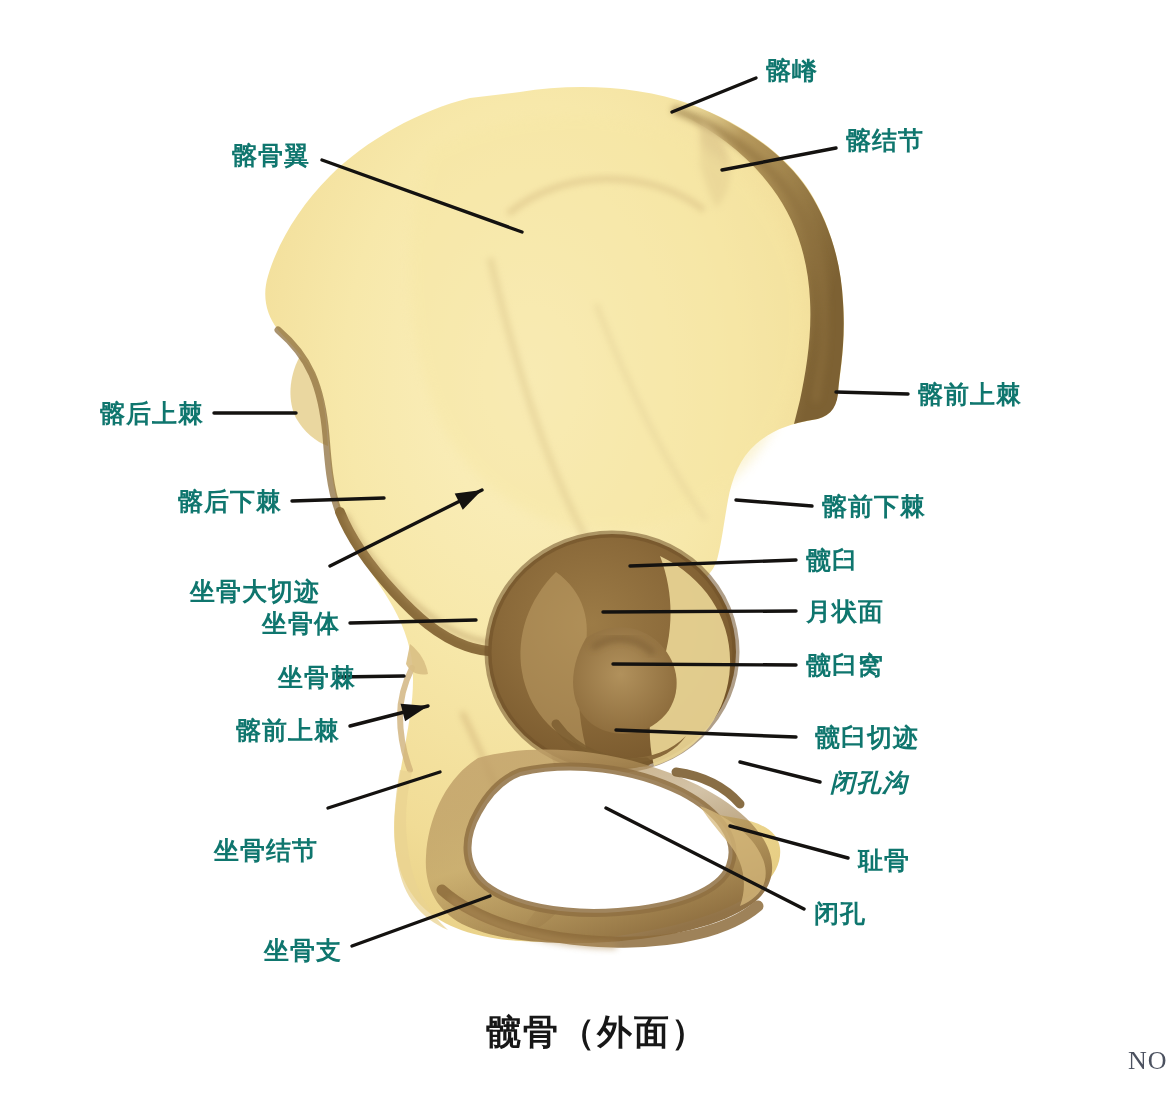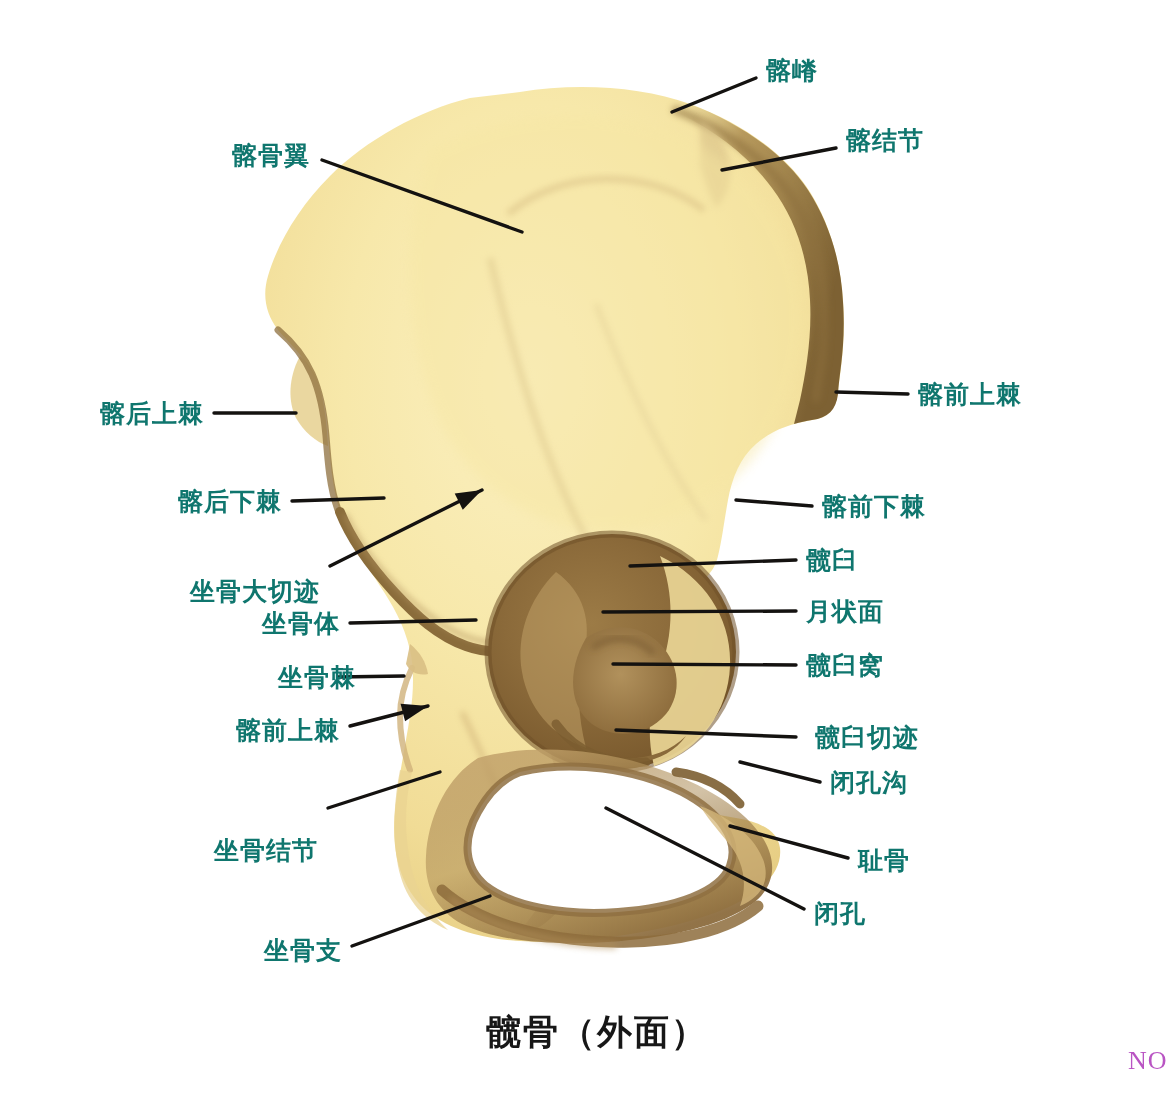--- a/index.html
+++ b/index.html
@@ -50,21 +50,21 @@
     color: #171717;
     white-space: nowrap;
     margin-left: 12px;
   }
   #watermark {
     position: absolute;
     left: 1128px;
     top: 1046px;
     font-family: "Liberation Serif", serif;
     font-size: 26px;
-    color: #a21caf;
+    color: #0f172a;
     letter-spacing: 1px;
     opacity: .75;
     white-space: nowrap;
     user-select: none;
   }
 </style>
 </head>
 <body>
 
 <div id="figure">
@@ -303,21 +303,21 @@
       <div class="label l" style="left: 282px; top: 501px;">髂后下棘</div>
       <div class="label r" style="left: 822px; top: 506px; text-align: center;">髂前下棘</div>
       <div class="label l" style="left: 320px; top: 591px;">坐骨大切迹</div>
       <div class="label r" style="left: 806px; top: 560px;">髋臼</div>
       <div class="label r" style="left: 806px; top: 611px;">月状面</div>
       <div class="label l" style="left: 340px; top: 623px;">坐骨体</div>
       <div class="label r" style="left: 806px; top: 665px;">髋臼窝</div>
       <div class="label l" style="left: 328px; top: 677px; margin-left: 28px;">坐骨棘</div>
       <div class="label l" style="left: 340px; top: 730px;">髂前上棘</div>
       <div class="label r" style="left: 815px; top: 737px;">髋臼切迹</div>
-      <div class="label r" style="left: 830px; top: 782px;">闭孔沟</div>
+      <div class="label r" style="left: 830px; top: 782px; font-style: italic;">闭孔沟</div>
       <div class="label l" style="left: 318px; top: 812px; margin-top: 38px;">坐骨结节</div>
       <div class="label r" style="left: 858px; top: 860px;">耻骨</div>
       <div class="label r" style="left: 814px; top: 913px;">闭孔</div>
       <div class="label l" style="left: 342px; top: 950px;">坐骨支</div>
     </div>
 
   <div id="caption">髋骨（外面）</div>
   <div id="watermark">NO</div>
 
 </div>

